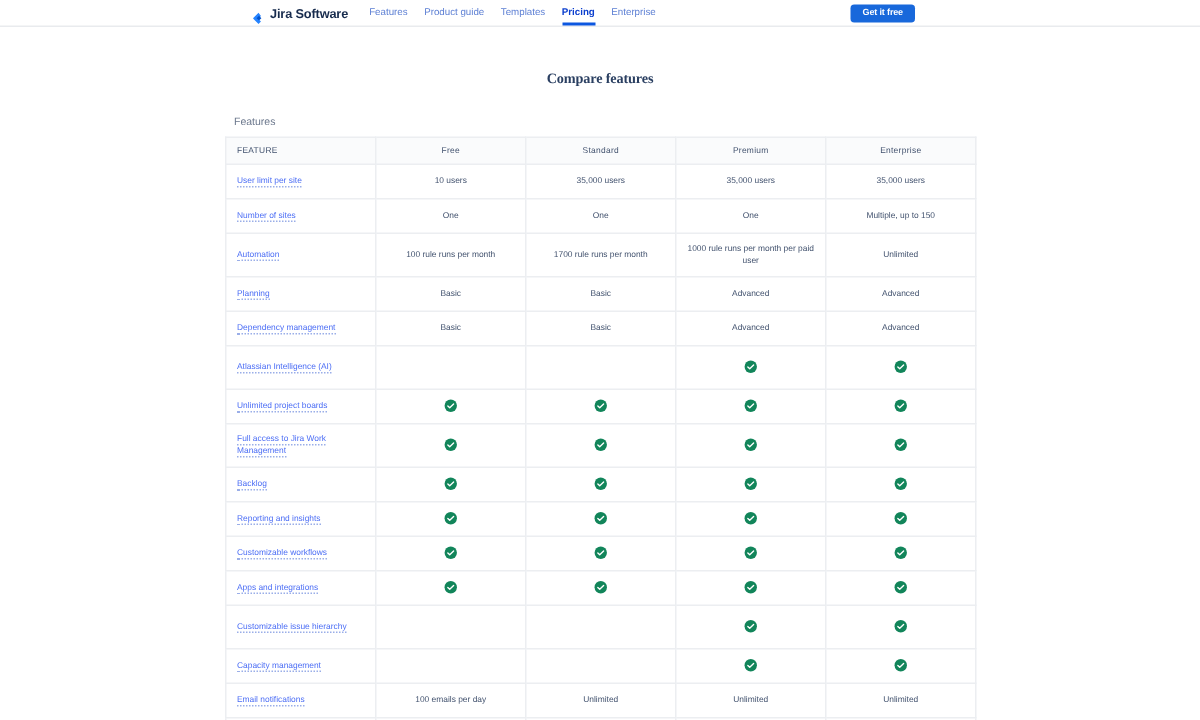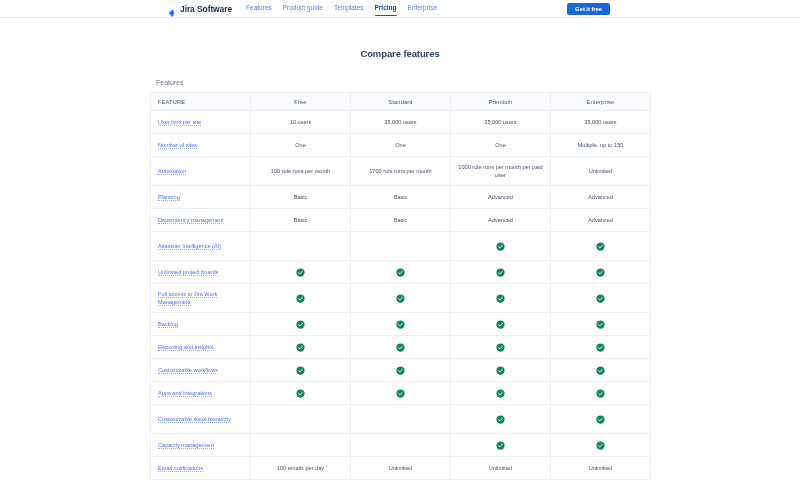--- a/index.html
+++ b/index.html
@@ -17,21 +17,21 @@
     display: flex;
     align-items: center;
     border-bottom: 1px solid #e9ebee;
     background: #ffffff;
     padding: 0 12px;
     position: relative;
   }
   .nav-inner {
     width: 100%;
     display: flex;
-    align-items: center;
+    align-items: flex-end;
     padding-left: 156px;
   }
   .brand {
     display: flex;
     align-items: center;
     gap: 3px;
     margin-right: 14px;
   }
   .brand-mark { width: 9px; height: 9px; display: block; }
   .brand-name {
@@ -79,20 +79,21 @@
 
   
   .page { padding-top: 30px; }
 
   .page-title {
     text-align: center;
     font-size: 9.5px;
     font-weight: 700;
     color: #2a3f61;
     letter-spacing: -0.1px;
+    font-family: Liberation Serif, serif;
   }
 
   .table-wrap {
     width: 500px;
     margin: 20px auto 0;
   }
 
   .section-label {
     font-size: 7px;
     color: #6b778c;

